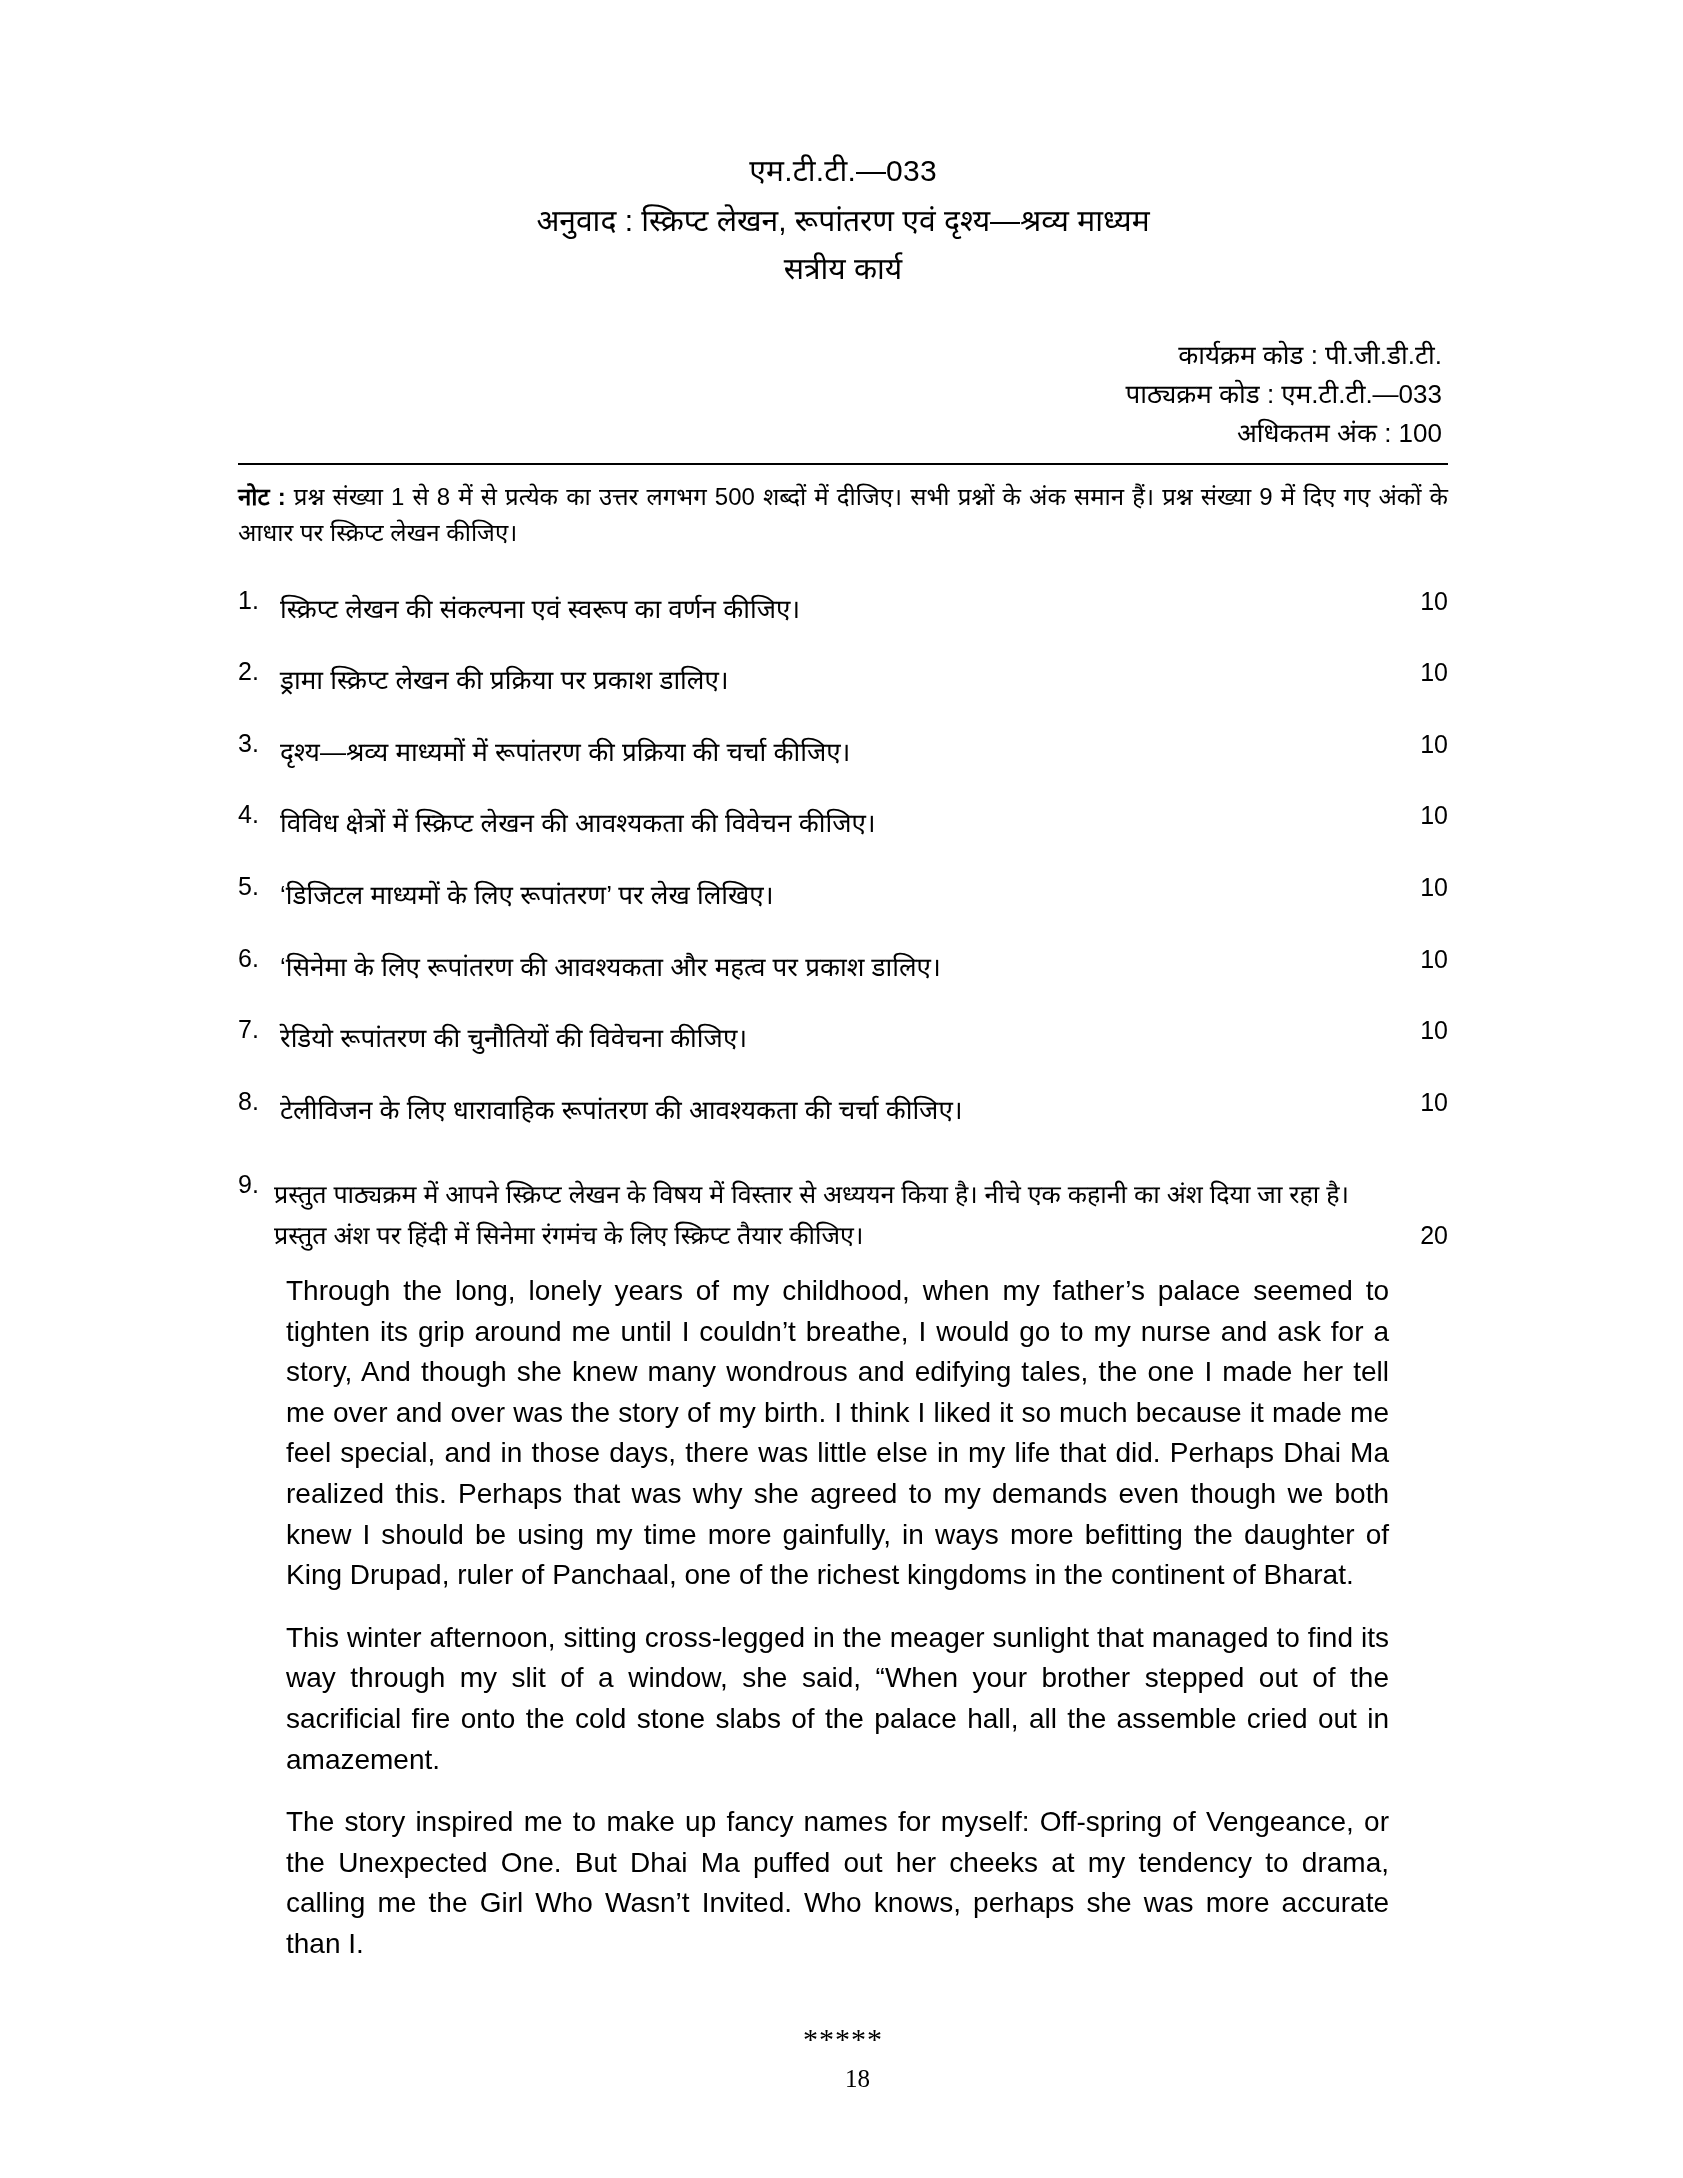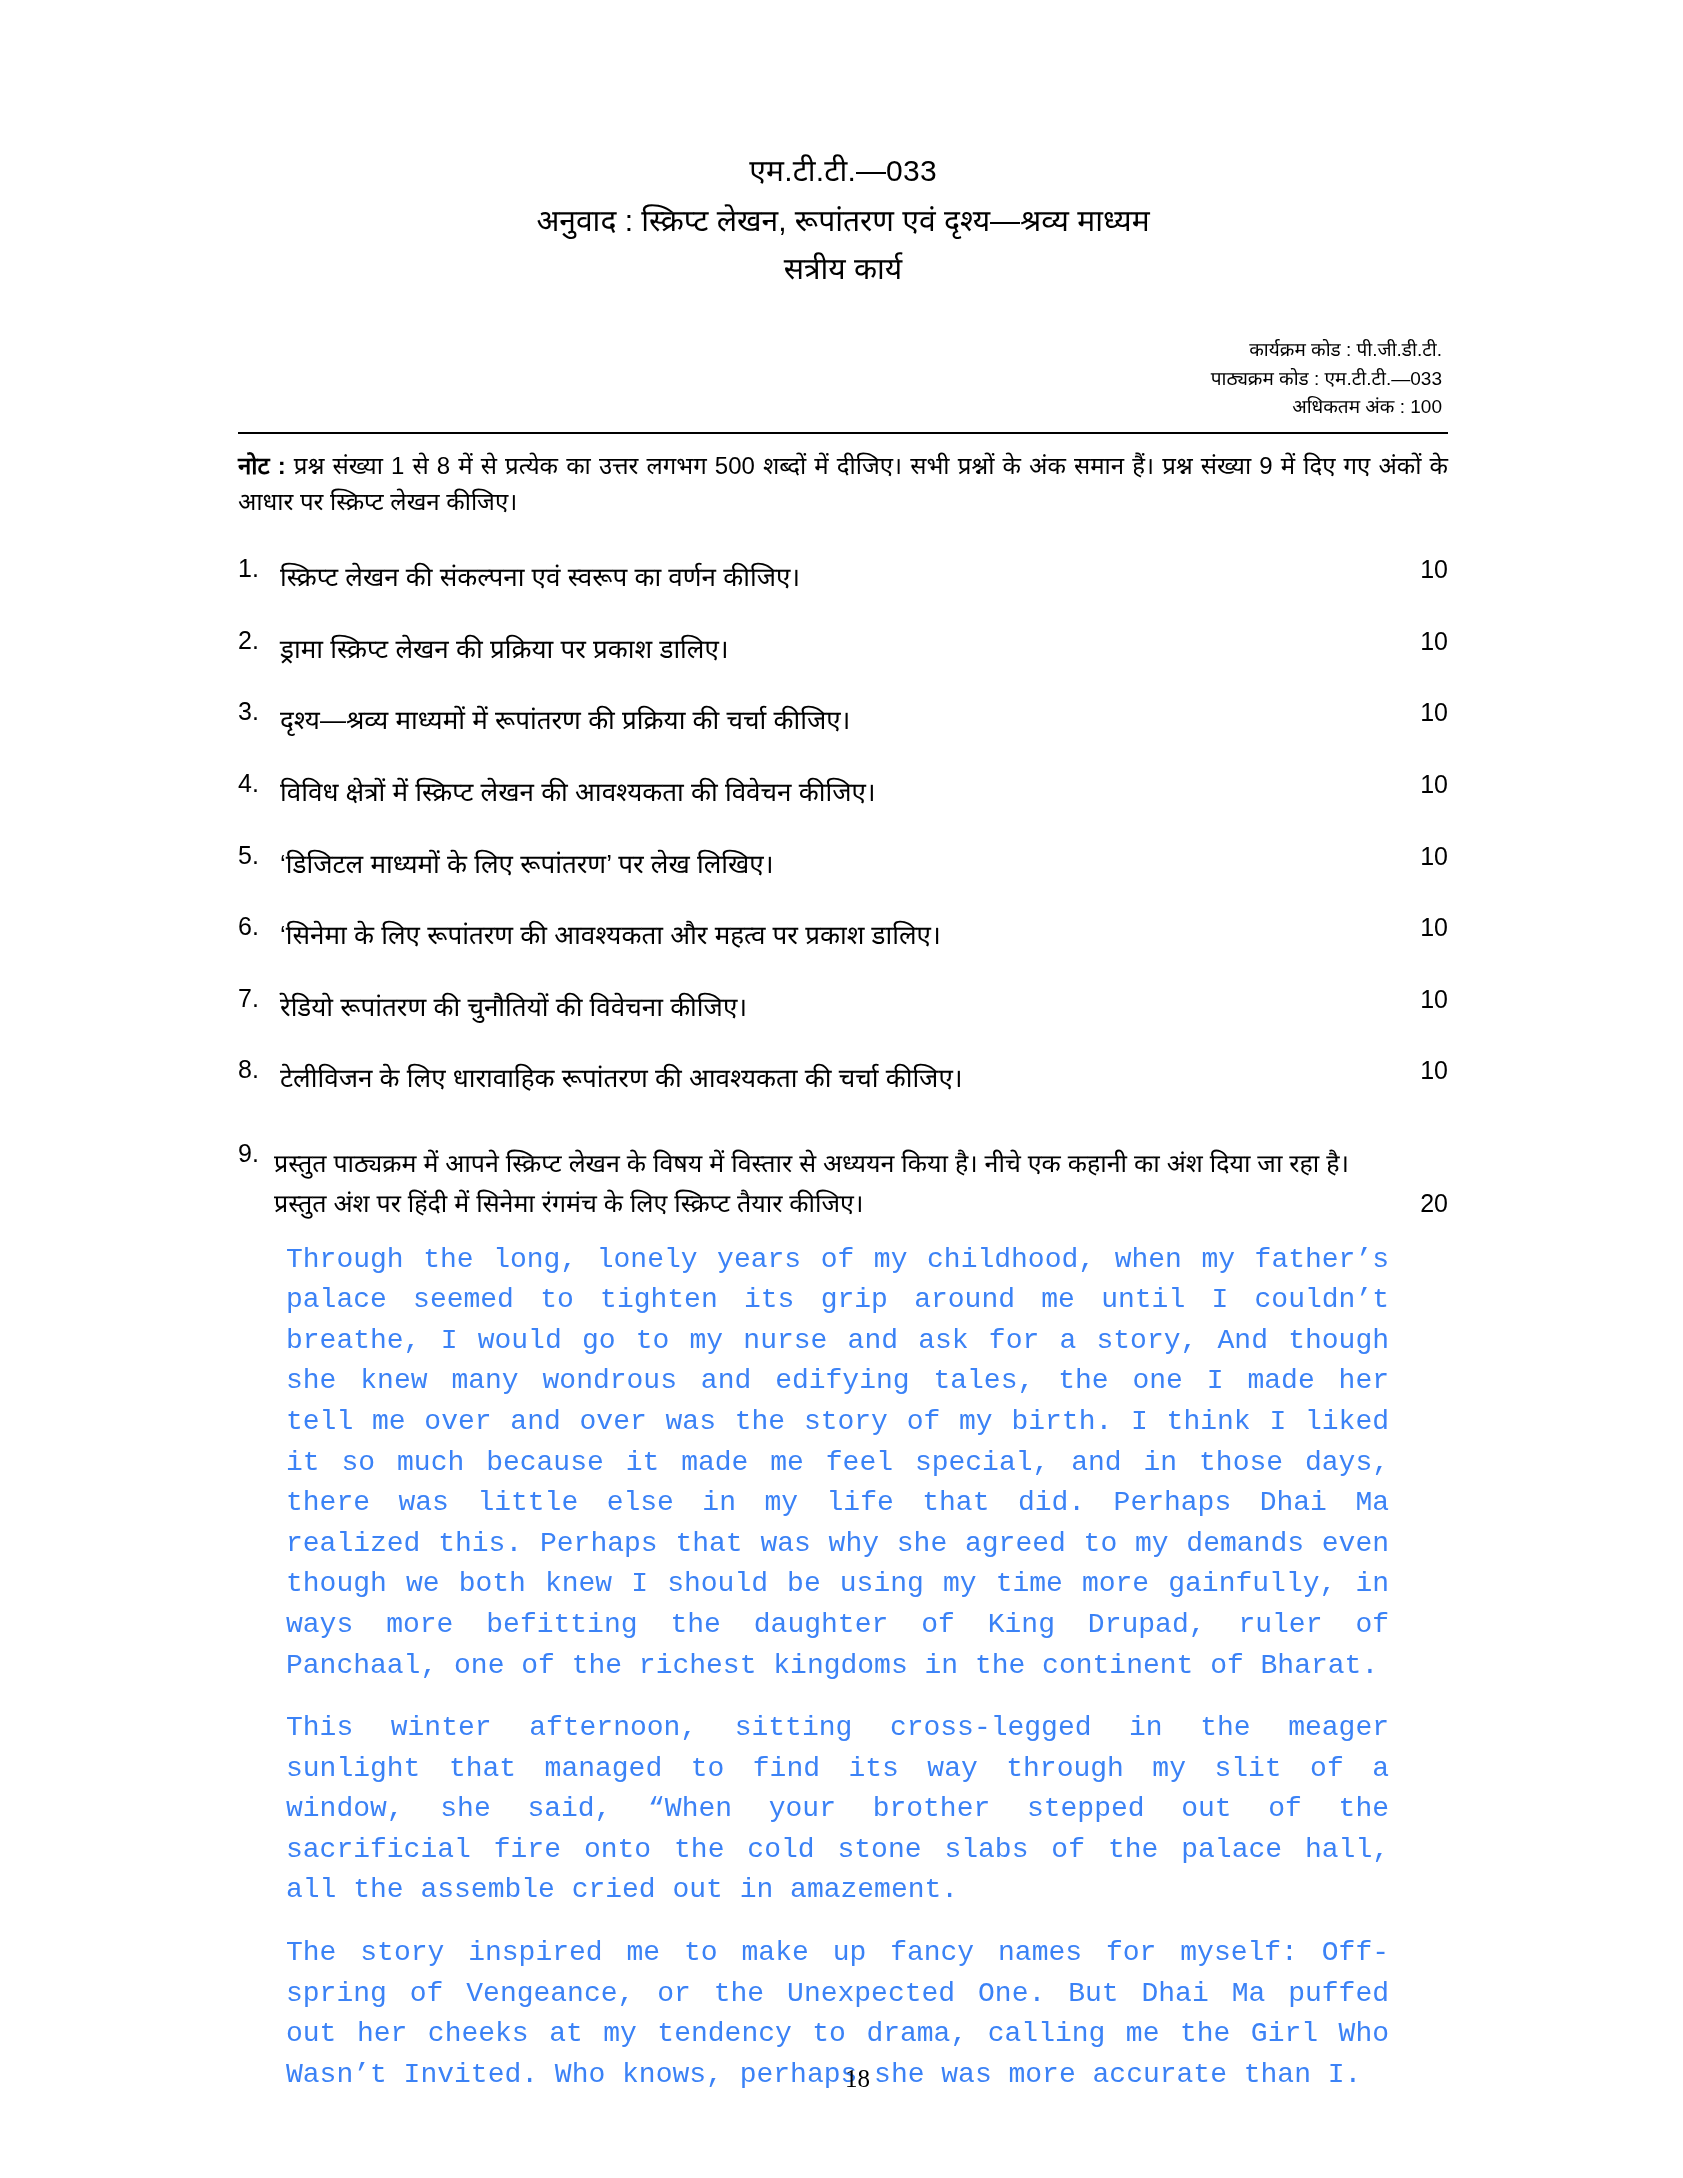--- a/index.html
+++ b/index.html
@@ -46,21 +46,21 @@
     font-family: "Liberation Sans", sans-serif;
     font-size: 30px;
     color: #000;
     margin: 0 0 48px 0;
     font-weight: 400;
   }
   
   .codes {
     text-align: right;
     font-family: "Liberation Sans", sans-serif;
-    font-size: 19px;
+    font-size: 26px;
     line-height: 1.50;
     color: #000;
     margin: 0 0 0 0;
     padding-right: 6px;
   }
   .codes div { margin: 0; padding: 0; white-space: nowrap; }
   .rule {
     border: none;
     border-top: 2.2px solid #000;
     margin: 10px 0 14px 0;
@@ -108,25 +108,25 @@
   .qrow.q9 { margin-top: 34px; margin-bottom: 12px; }
   .qrow.q9 .qnum { flex-basis: 36px; }
   .qrow.q9 .qtext { font-size: 25px; line-height: 1.62; padding-right: 28px; }
   .qrow.q9 .qmark { align-self: flex-end; padding-bottom: 2px; }
   
   .passage {
     margin: 16px 0 0 48px;
     width: 1107px;
   }
   .passage p {
-    font-family: Liberation Mono, monospace;
+    font-family: Liberation Sans, sans-serif;
     font-size: 28px;
     line-height: 1.45;
     text-align: justify;
-    color: #3b82f6;
+    color: #000000;
     margin: 0 4px 22px 0;
   }
   .passage p:last-child { margin-bottom: 0; }
   .stars {
     text-align: center;
     font-family: "Liberation Serif", serif;
     font-size: 30px;
     letter-spacing: 1px;
     color: #000;
     margin-top: 57px;

